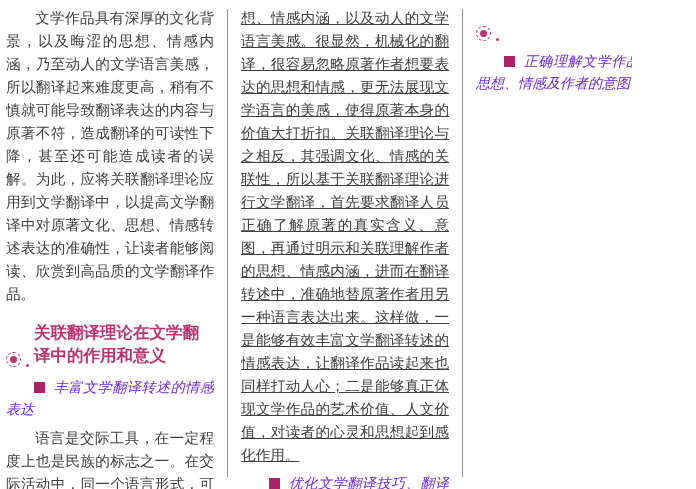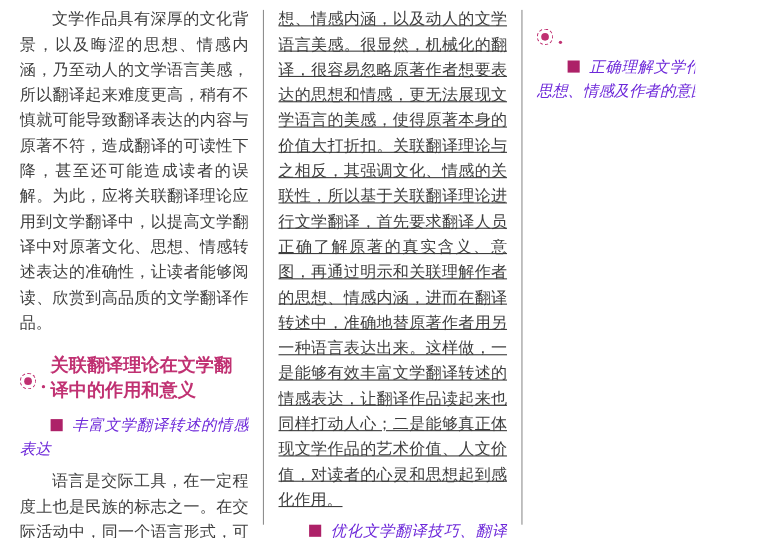--- a/index.html
+++ b/index.html
@@ -2,21 +2,21 @@
 <html><head>
 <meta charset="utf-8">
 <style>
   html,body{margin:0;padding:0;background:#ffffff;}
   .page{
     position:relative;
     width:632px;height:489px;
     background:var(--paper,#ffffff);
     overflow:hidden;
     box-sizing:border-box;
-    padding:7px 6px 0 18px;
+    padding:7px 6px 0 6px;
     display:flex;
     font-family:"Liberation Serif","DejaVu Serif",serif;
     color:var(--ink,#3e3e3e);
   }
   .col{
     width:208px;
     flex:0 0 208px;
     overflow:hidden;
   }
   .divider{
@@ -28,21 +28,21 @@
   .para{
     font-size:14.6px;
     line-height:23px;
     text-align:justify;
     text-indent:2em;
     margin:0;
   }
   .para.cont{text-indent:0;text-decoration:underline;}
   .heading{
     display:flex;
-    align-items:center;
+    align-items:flex-end;
     gap:5px;
     margin:15px 0 10px 0;
     font-family:"Liberation Sans","DejaVu Sans",sans-serif;
     font-weight:bold;
     font-size:16.5px;
     line-height:23px;
     color:var(--accent,#c03172);
   }
   .h-icon{
     flex:0 0 auto;

